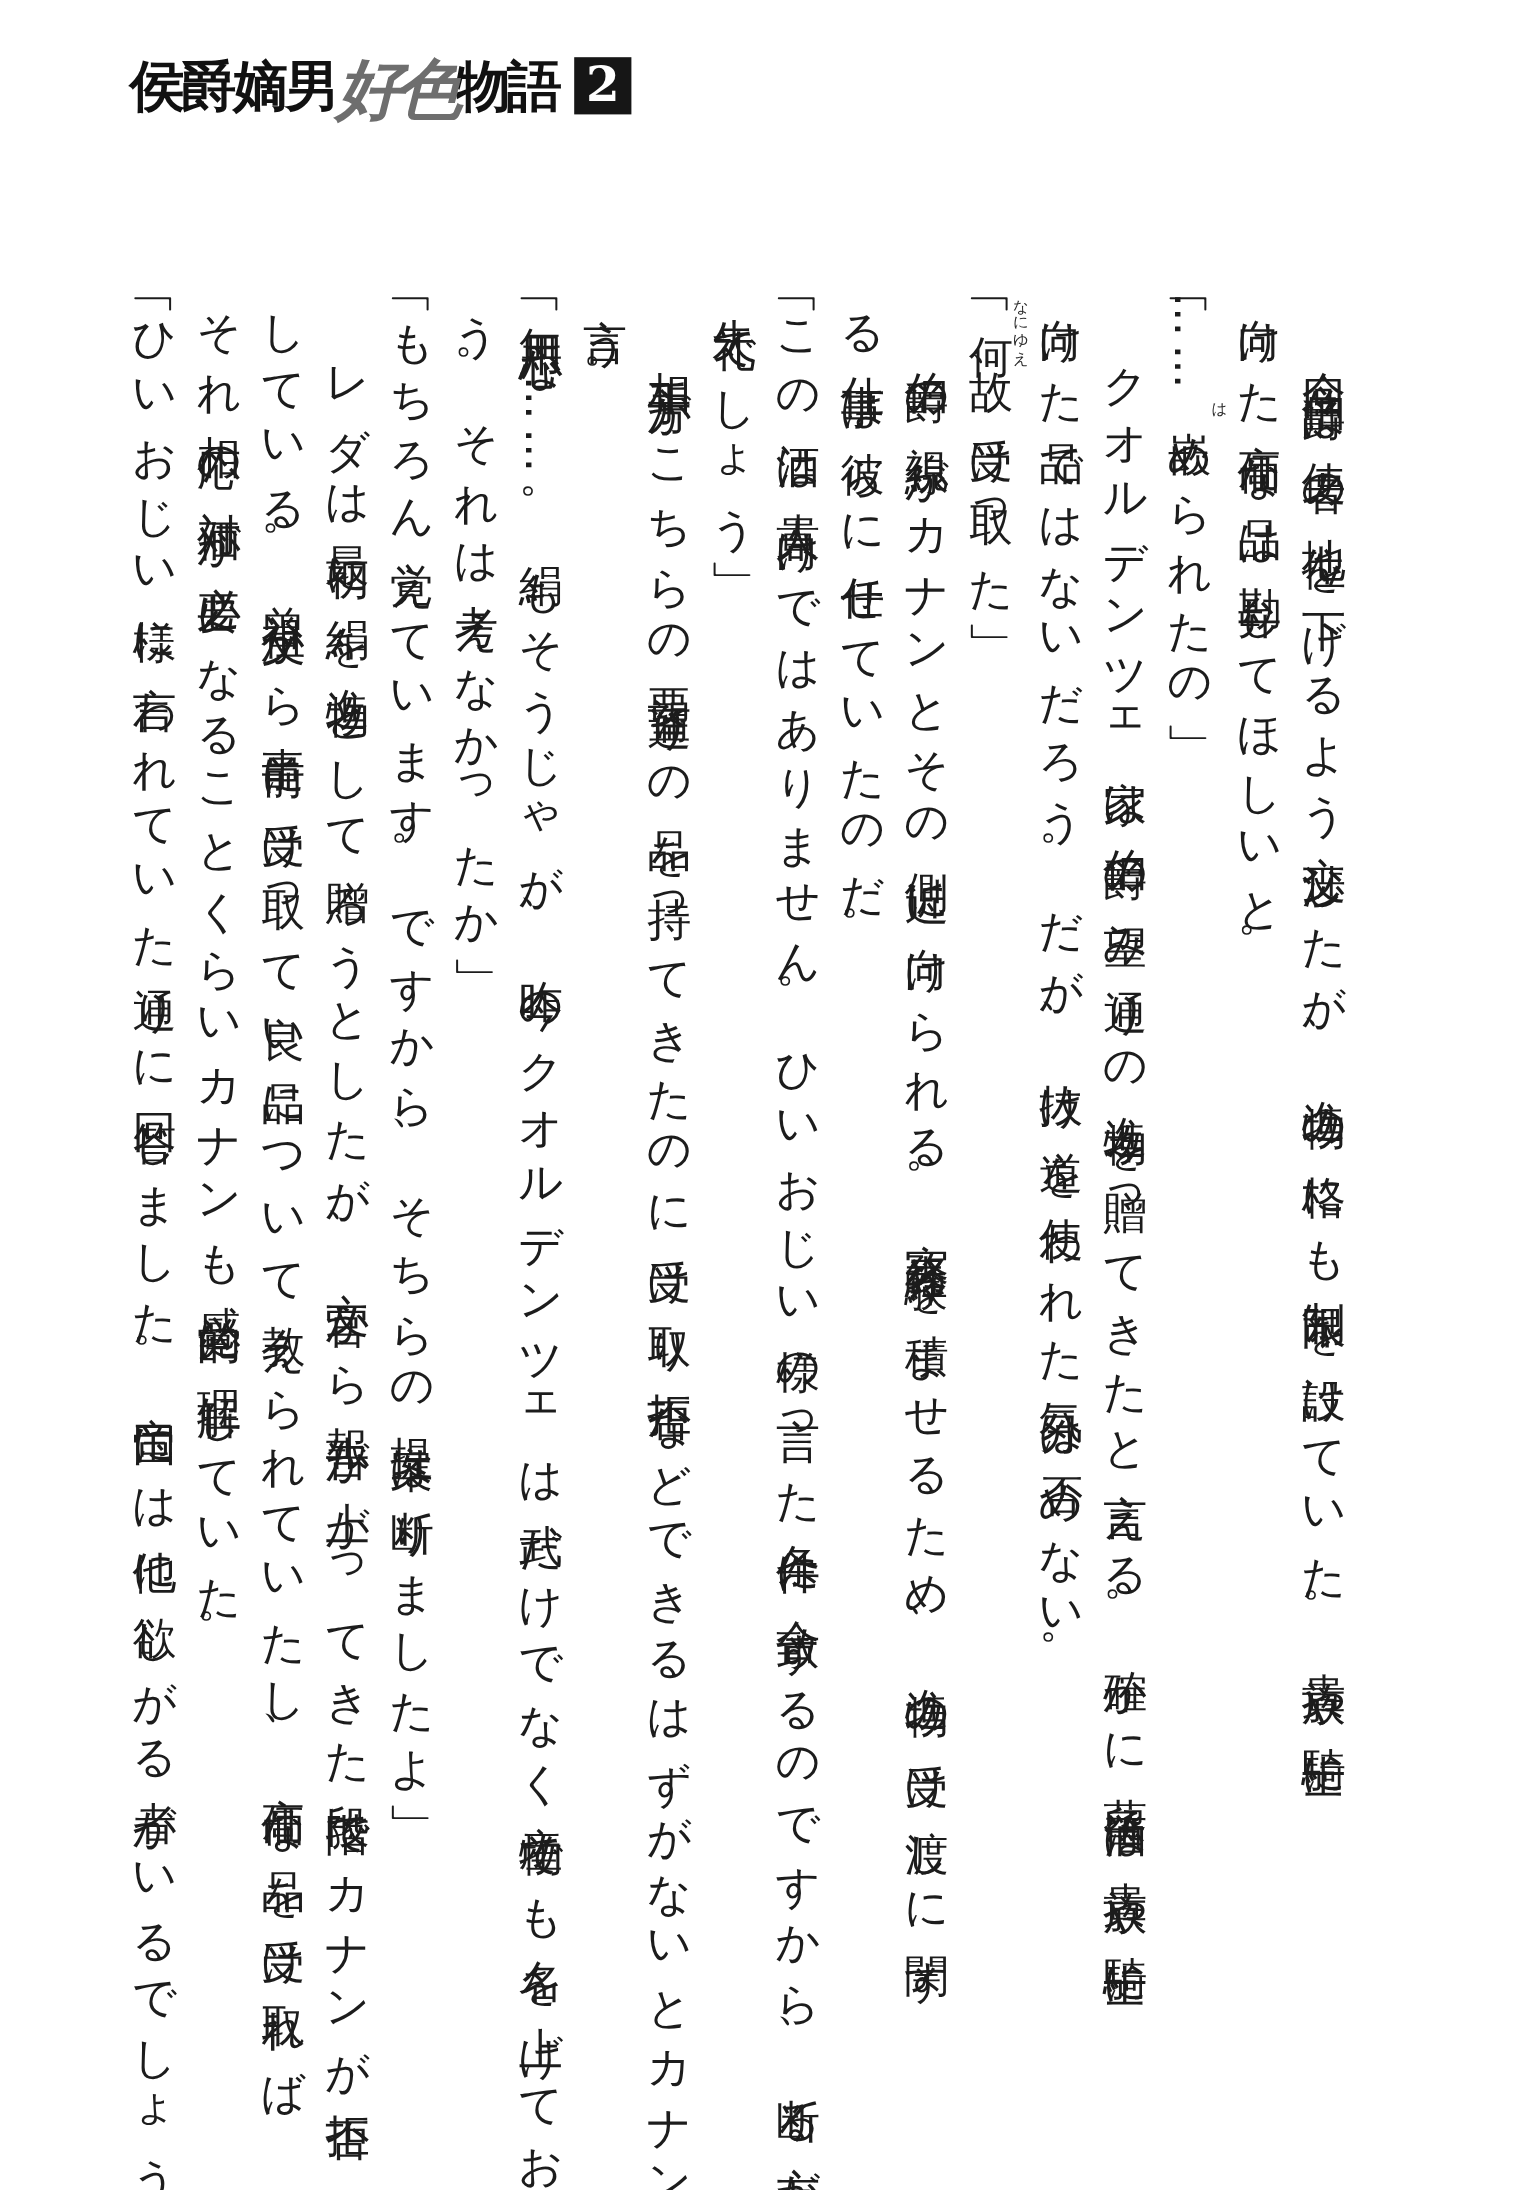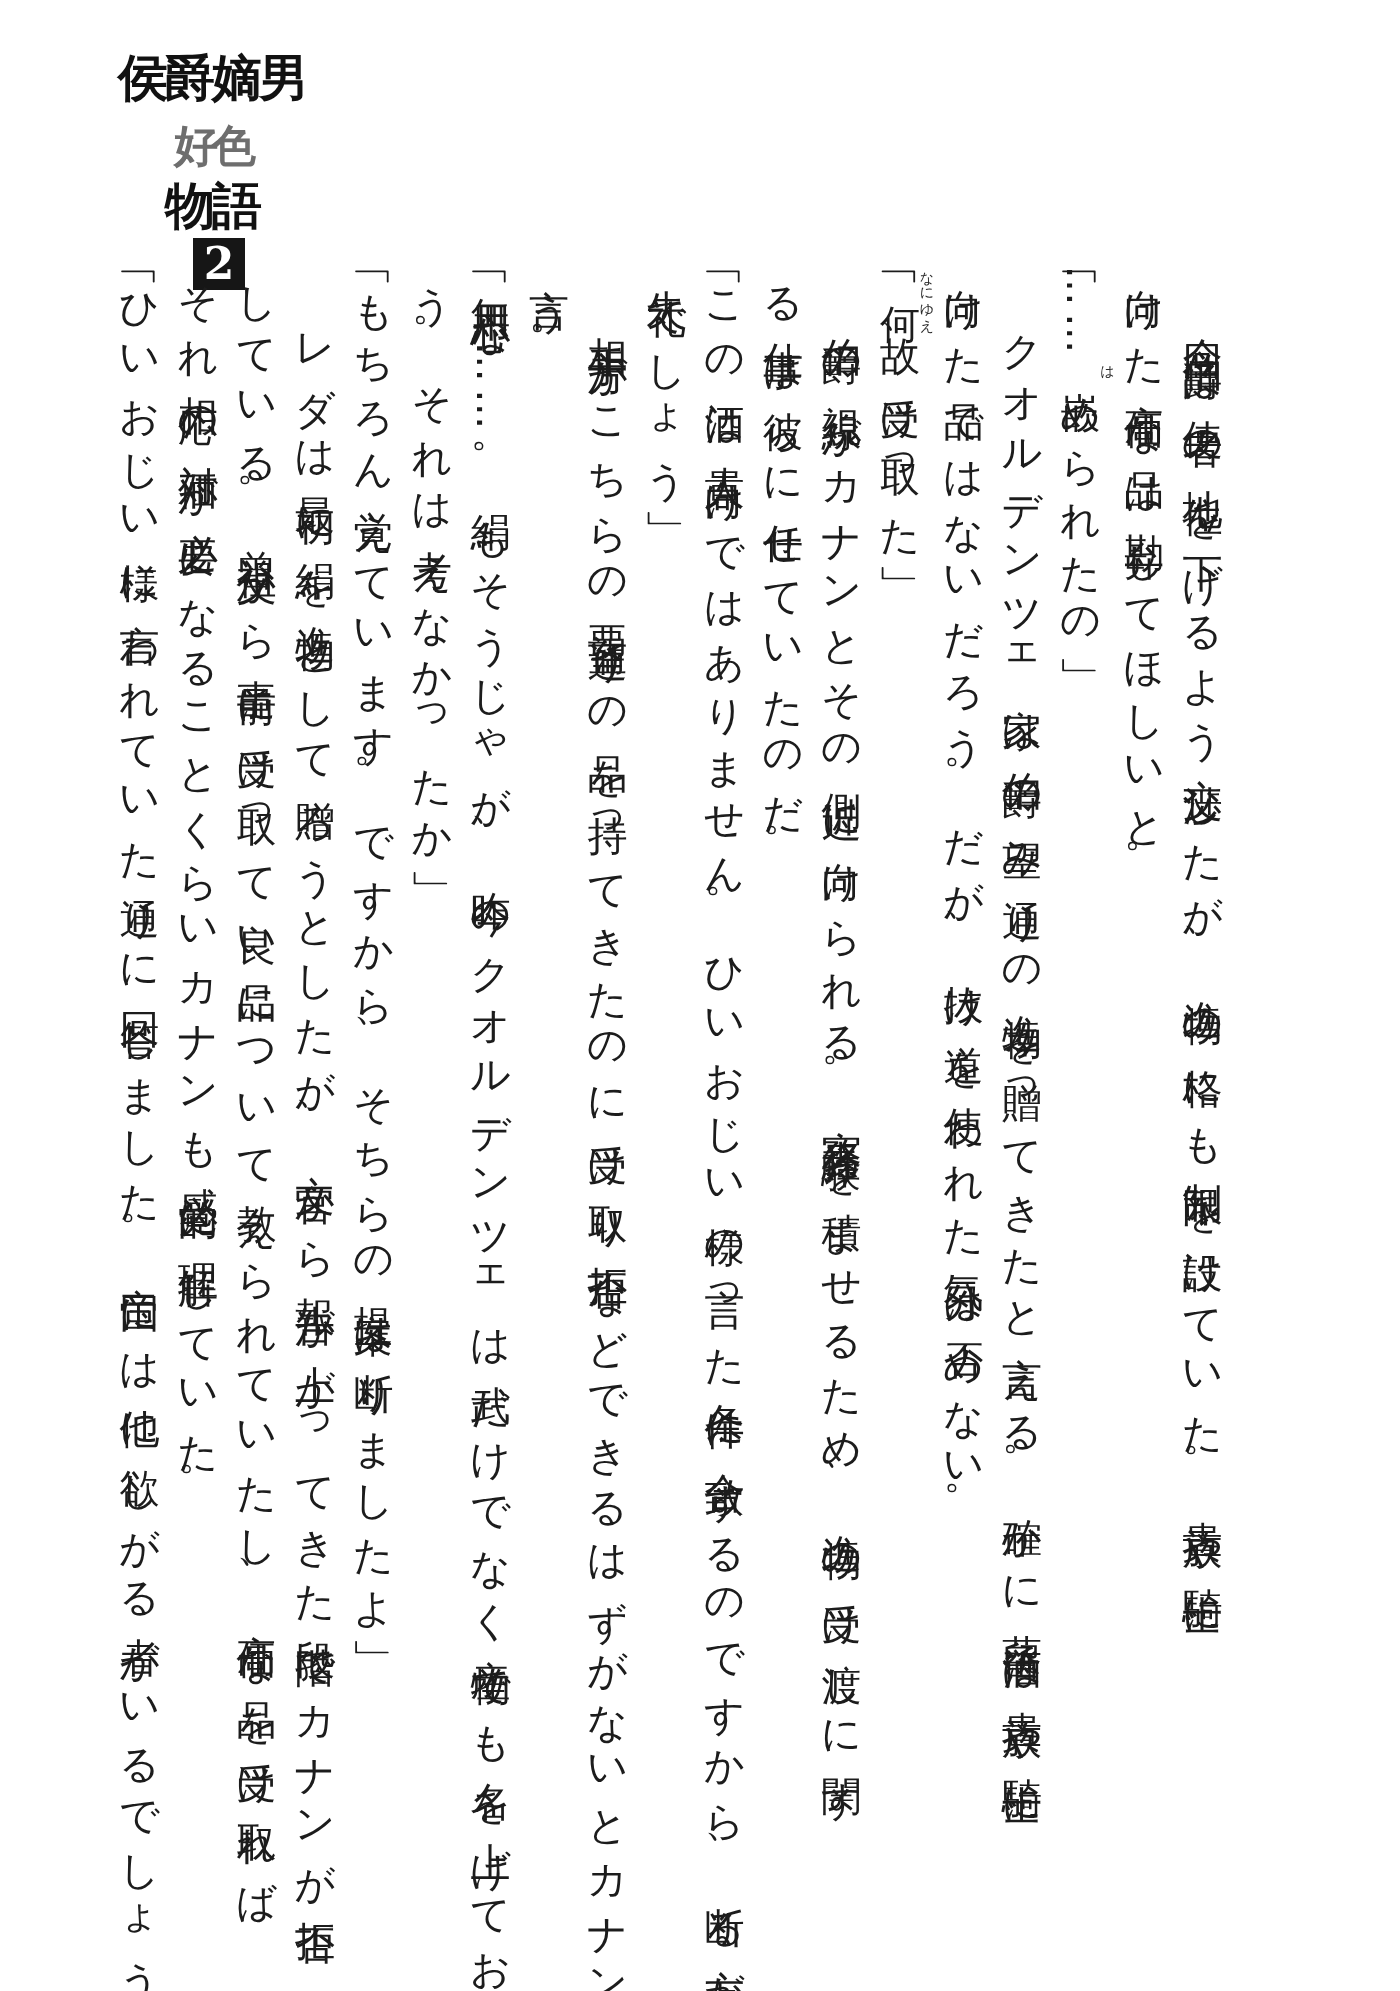--- a/index.html
+++ b/index.html
@@ -15,33 +15,33 @@
     font-family: "DejaVu Serif", "Liberation Serif", serif;
     color: #1a1a1a;
   }
   .header {
     position: absolute;
     left: 118px;
     top: 46px;
     height: 64px;
     display: flex;
     align-items: center;
-    flex-direction: column;
   }
   .title-part {
     font-family: "DejaVu Serif", "Liberation Serif", serif;
     font-weight: 900;
     font-size: 50px;
     line-height: 64px;
     letter-spacing: -3px;
     color: #111111;
   }
   .title-accent {
     color: #6e6e6e;
-    font-size: 44px;
+    font-size: 60px;
+    font-style: italic;
     letter-spacing: -6px;
     transform: translateY(4px);
     display: inline-block;
   }
   .volume-badge {
     margin-left: 14px;
     width: 52px;
     height: 52px;
     background: #161616;
     color: #ffffff;

